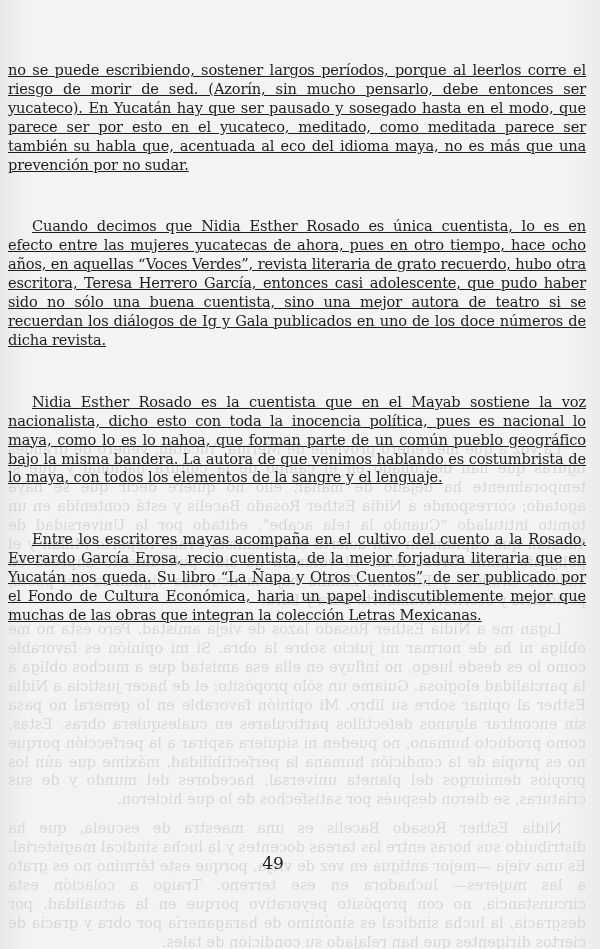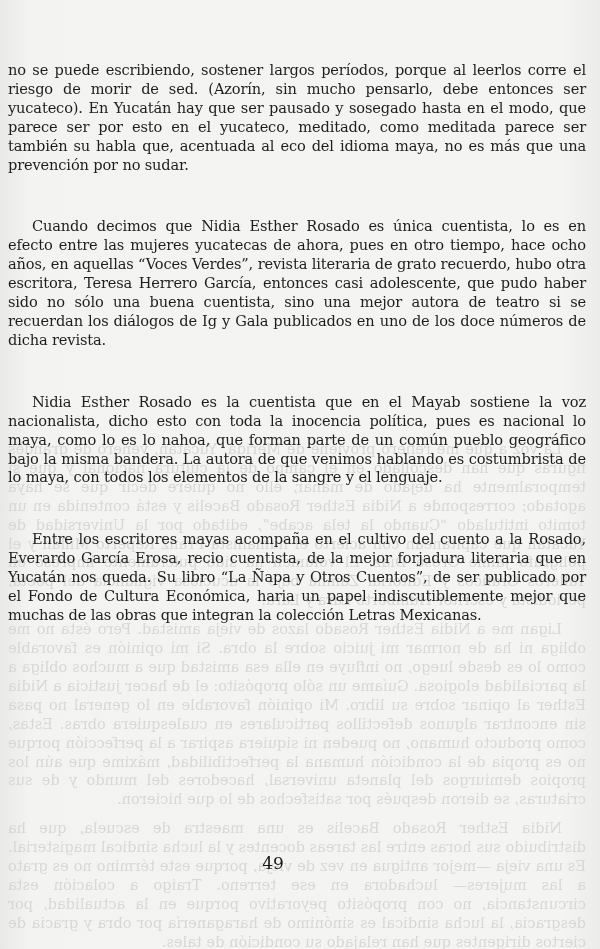--- a/index.html
+++ b/index.html
@@ -24,20 +24,21 @@
     .body-text {
       position: absolute;
       left: 8px;
       top: 61px;
       width: 578px;
       font-size: 14.6px;
       line-height: 18.9px;
       text-align: justify;
       letter-spacing: -0.15px;
       word-spacing: 0px;
+      text-decoration: underline;
     }
     .body-text p {
       margin: 0 0 10.2px 0;
       text-indent: 0;
     }
     .body-text p.indent {
       text-indent: 24px;
       margin-top: 43px;
     }
     .bleed {

